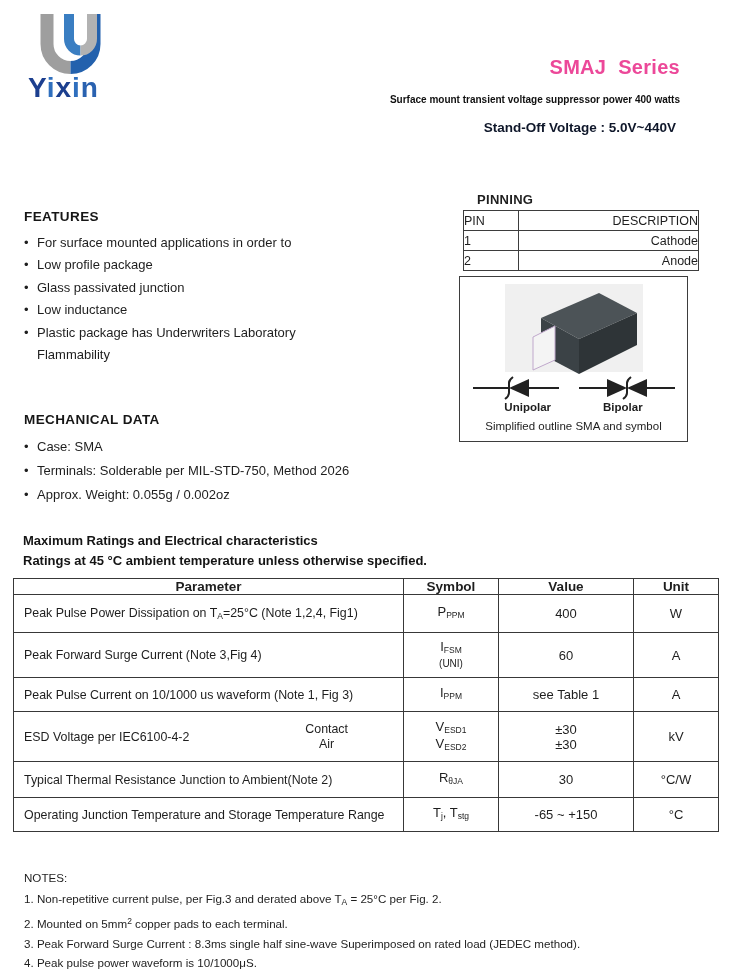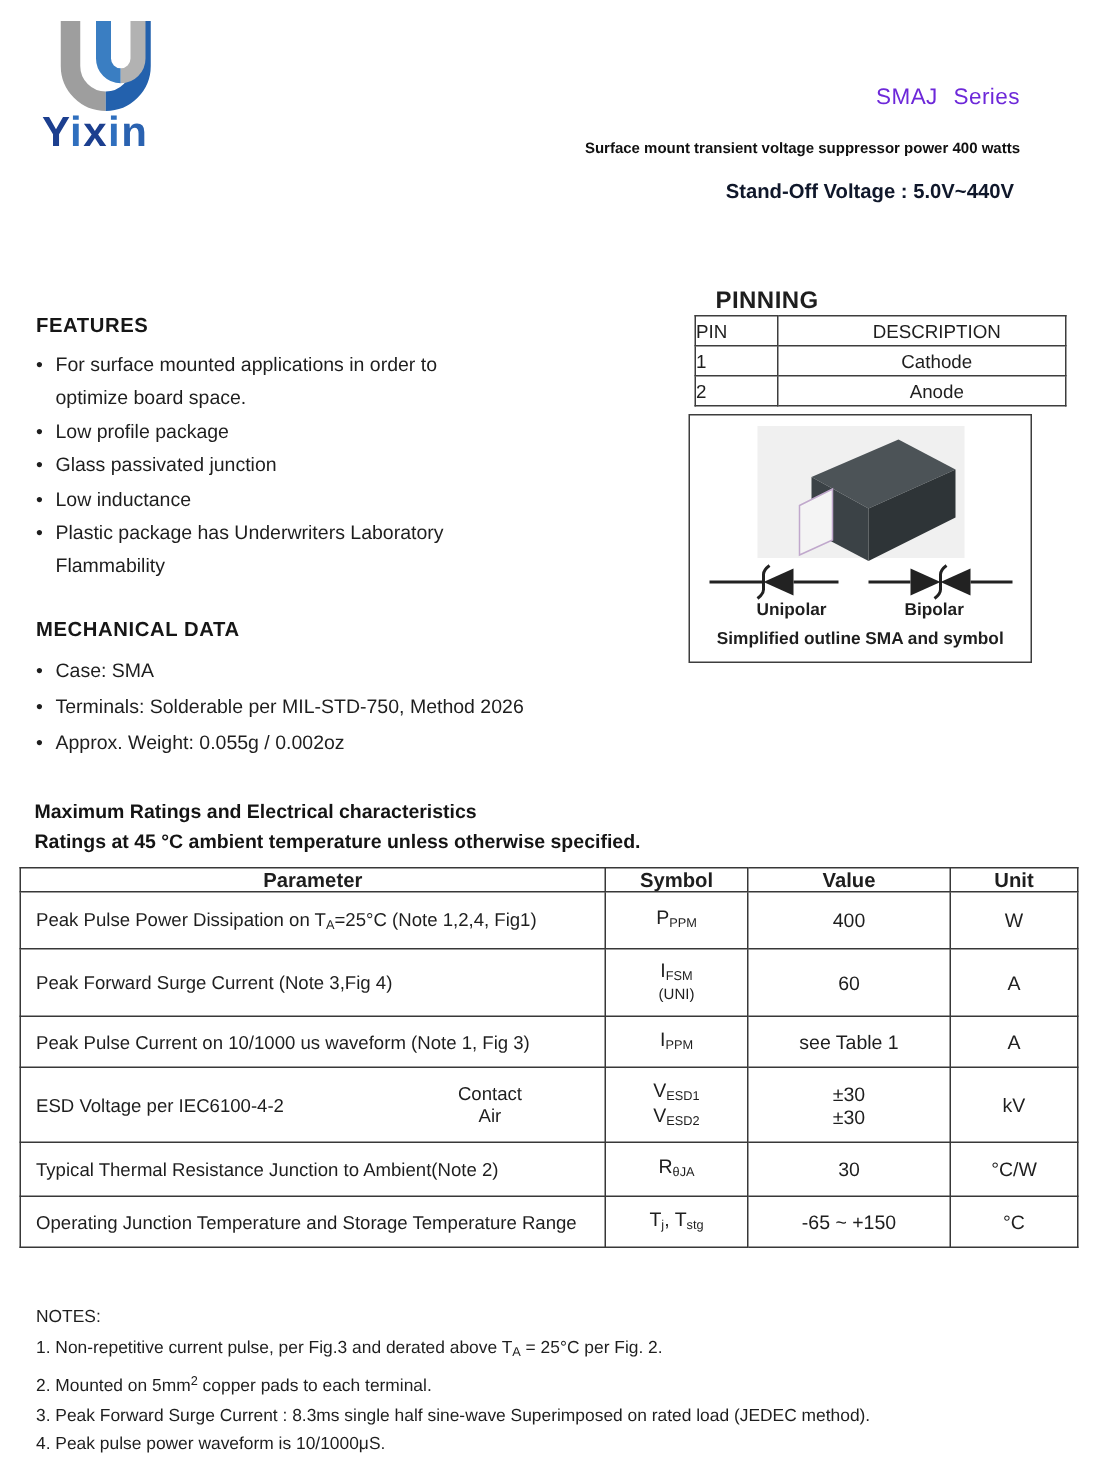--- a/index.html
+++ b/index.html
@@ -5,43 +5,43 @@
   html,body{margin:0;padding:0;background:#ffffff;}
   .page{
     position:relative; width:732px; height:972px; background:#ffffff;
     font-family:"Liberation Sans", sans-serif; color:#1e1e1e; overflow:hidden;
   }
   
   .logo{position:absolute; left:28px; top:12px; width:130px;}
   .logo-mark{display:block; margin-left:4px;}
   .logo-text{display:block; font-size:28px; font-weight:bold; letter-spacing:1px; line-height:28px; margin-top:-2px;}
   
-  .series-title{position:absolute; top:56px; right:52px; font-size:15px; font-weight:normal; color:#6d28d9; word-spacing:6px; letter-spacing:.3px;}
+  .series-title{position:absolute; top:56px; right:52px; font-size:20px; font-weight:bold; color:#ec4899; word-spacing:6px; letter-spacing:.3px;}
   .subtitle{position:absolute; top:94px; right:52px; font-size:10px; font-weight:bold; color:#101010;}
   .standoff{position:absolute; top:120px; right:56px; font-size:13.5px; font-weight:bold; color:#0f172a;}
   
   .features{position:absolute; left:24px; top:209px; width:420px;}
   .mechanical{position:absolute; left:24px; top:412px; width:430px;}
   .sec-heading{font-size:13.5px; font-weight:bold; letter-spacing:.4px; color:#161616; margin:0 0 8px 0;}
   .features .b-line{font-size:13px; line-height:22.4px; display:flex;}
   .mechanical .b-line{font-size:13px; line-height:24px; display:flex;}
   .bullet{width:13px; flex:0 0 13px;}
   
-  .pinning-heading{position:absolute; left:477px; top:192px; font-size:16px; font-weight:bold; letter-spacing:.3px;}
+  .pinning-heading{position:absolute; left:477px; top:192px; font-size:13px; font-weight:bold; letter-spacing:.3px;}
   .pin-table{position:absolute; left:463px; top:210px; border-collapse:collapse; table-layout:fixed; width:225px;}
   .pin-table th,.pin-table td{border:1.5px solid #3d3d3d; font-size:12.5px; height:19px; padding:0; font-weight:normal;}
   .pin-table .c-pin{width:54px; text-align:left;}
-  .pin-table .c-desc{width:171px; text-align:center; padding-left:20px;margin-left:48px;}
+  .pin-table .c-desc{width:171px; text-align:right; padding-left:8px;margin-left:48px;}
   
   .outline-box{position:absolute; left:459px; top:276px; width:229px; height:166px; border:1.5px solid #3d3d3d; box-sizing:border-box;}
   .pkg-photo{position:absolute; left:50%; top:5px; transform:translateX(-50%);}
   .diode-row{position:absolute; top:97px; left:0; width:100%; display:flex; justify-content:center; gap:16px;}
   .label-row{position:absolute; top:124px; left:0; width:100%; display:flex; justify-content:center; gap:52px;text-align:center;}
   .label-row span{font-size:11.5px; font-weight:bold;}
-  .outline-caption{position:absolute; top:143px; left:0; width:100%; text-align:center; font-size:11.5px; font-weight:bold;}
+  .outline-caption{position:absolute; top:143px; left:0; width:100%; text-align:center; font-size:11.5px; font-weight:normal;}
   
   .ratings-title{position:absolute; left:23px; top:531px; font-size:13px; font-weight:bold; line-height:20px; color:#141414;}
   .ratings-table{position:absolute; left:13px; top:578px; width:705px; border-collapse:collapse; table-layout:fixed;}
   .ratings-table th,.ratings-table td{border:1.7px solid #383838; padding:0; vertical-align:middle;}
   .ratings-table th{font-size:13.5px; font-weight:bold;}
   .ratings-table tr:nth-child(1){height:15px;margin-top:24px;}
   .ratings-table tr:nth-child(2){height:38px;}
   .ratings-table tr:nth-child(3){height:45px;}
   .ratings-table tr:nth-child(4){height:34px;}
   .ratings-table tr:nth-child(5){height:50px;}
@@ -82,21 +82,20 @@
 
   <div class="features">
     <div class="sec-heading">FEATURES</div>
     <div id="features-list">
         <div class="b-line">
           <span class="bullet">•</span>
           <span>For surface mounted applications in order to</span>
         </div>
         <div class="b-line">
           <span class="bullet"></span>
-          <span>optimize board space.</span>
         </div>
         <div class="b-line">
           <span class="bullet">•</span>
           <span>Low profile package</span>
         </div>
         <div class="b-line">
           <span class="bullet">•</span>
           <span>Glass passivated junction</span>
         </div>
         <div class="b-line">

